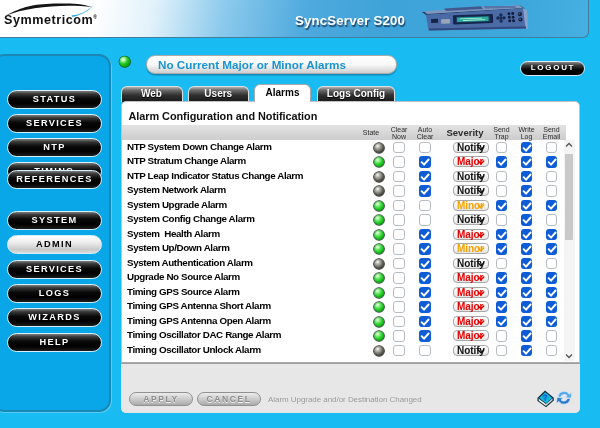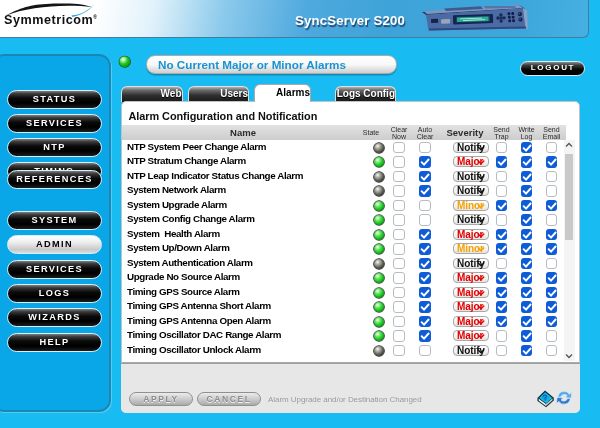--- a/index.html
+++ b/index.html
@@ -26,21 +26,21 @@
  box-shadow:0 1.5px 1px rgba(0,60,90,.4);
  font-size:11.7px;font-weight:bold;color:#1a93d2;line-height:18.5px;padding-left:11px}
 #logout{position:absolute;left:520px;top:61px;width:65px;height:15px;border-radius:8px;
  background:linear-gradient(180deg,#8e8e8e 0%,#3c3c3c 25%,#050505 60%,#000 100%);
  border:1.5px solid #d7ecf6;color:#fff;font-size:8px;font-weight:bold;letter-spacing:1.7px;
  text-align:center;line-height:12px;text-shadow:0 1px 1px #000;text-indent:1px}
 
 .tab{position:absolute;top:86.4px;height:15.2px;border-radius:6px 6px 0 0;
  background:linear-gradient(180deg,#b4b4b4 0%,#6e6e6e 20%,#303030 55%,#191919 100%);
  border:1px solid #dfdfdf;border-bottom:none;color:#fff;font-size:10px;font-weight:bold;
- text-align:right;line-height:14px;text-shadow:0 1px 1px #000}
+ text-align:center;line-height:14px;text-shadow:0 1px 1px #000}
 .tab.active{top:84px;height:17.6px;background:#fff;color:#000;border:1px solid #a8a8a8;border-bottom:none;text-shadow:none;line-height:16px;z-index:5}
 
 #panel{position:absolute;left:121px;top:101px;width:459px;height:311.5px;background:#fff;
  border-radius:5px;border:1px solid #c2c2c2;z-index:1}
 #pfoot{position:absolute;left:121px;top:362.5px;width:459px;height:50px;background:#e7e7e7;
  border-radius:0 0 5px 5px;border-top:1px solid #9f9f9f;z-index:2}
 #title{position:absolute;left:128.5px;top:109.5px;font-size:10.9px;font-weight:bold;color:#101010;z-index:3;letter-spacing:-0.05px}
 
 #thead{position:absolute;left:122px;top:124.7px;width:443.5px;height:15.5px;
  background:linear-gradient(180deg,#e2e2e2 0%,#cdcdcd 100%);z-index:3}
@@ -142,35 +142,34 @@
         <stop offset="0.85" stop-color="#0b9c0b"></stop>
   <stop offset="1" stop-color="#076607"></stop>
       </radialGradient>
     </defs>
 </svg>
 <div id="abox">No Current Major or Minor Alarms</div>
 <div id="logout">LOGOUT</div>
 <div class="tab" style="left:120.5px;width:62px">Web</div>
 <div class="tab" style="left:187.5px;width:61.5px">Users</div>
 <div class="tab active" style="left:254px;width:57px">Alarms</div>
-<div class="tab" style="left:335px;width:61px">Logs Config</div>
+<div class="tab" style="left:317px;width:78px">Logs Config</div>
 <div id="panel"></div>
 <div id="pfoot"></div>
 <div id="title">Alarm Configuration and Notification</div>
 <div id="thead">
- <div class="hc big" style="left:21px;width:200px">Name</div>
  <div class="hc" style="left:229px;line-height:14px">State</div>
  <div class="hc" style="left:257px">Clear<br>Now</div>
  <div class="hc" style="left:283px">Auto<br>Clear</div>
  <div class="hc big" style="left:321px;width:44px">Severity</div>
  <div class="hc" style="left:359.5px">Send<br>Trap</div>
  <div class="hc" style="left:384.5px">Write<br>Log</div>
  <div class="hc" style="left:409.5px">Send<br>Email</div>
 </div>
-<div class="rname" style="top:140.9px">NTP System Peer Change Alarm</div>
+<div class="rname" style="top:140.9px">NTP System Down Change Alarm</div>
 <div class="led ledy" style="left:373.5px;top:142.5px"></div>
 <div class="cbu" style="left:393.1px;top:141.5px"></div>
 <div class="cbu" style="left:419.1px;top:141.5px"></div>
 <div class="sel" style="top:141.8px;color:#111"><span>Notify</span><svg class="chev" width="8" height="5" viewBox="0 0 8 5">
       <path d="M1.2 1l2.8 2.8L6.8 1" stroke="#111" stroke-width="1.4" fill="none" stroke-linecap="round" stroke-linejoin="round"></path>
     </svg></div>
 <div class="cbu" style="left:495.6px;top:141.5px"></div>
 <div class="cbc" style="left:520.6px;top:141.5px">
     <svg width="12" height="12" viewBox="0 0 12 12">
       <path d="M2.6 6.2l2.4 2.5 4.6-5.2" stroke="#fff" stroke-width="1.9" fill="none" stroke-linecap="round" stroke-linejoin="round"></path>

